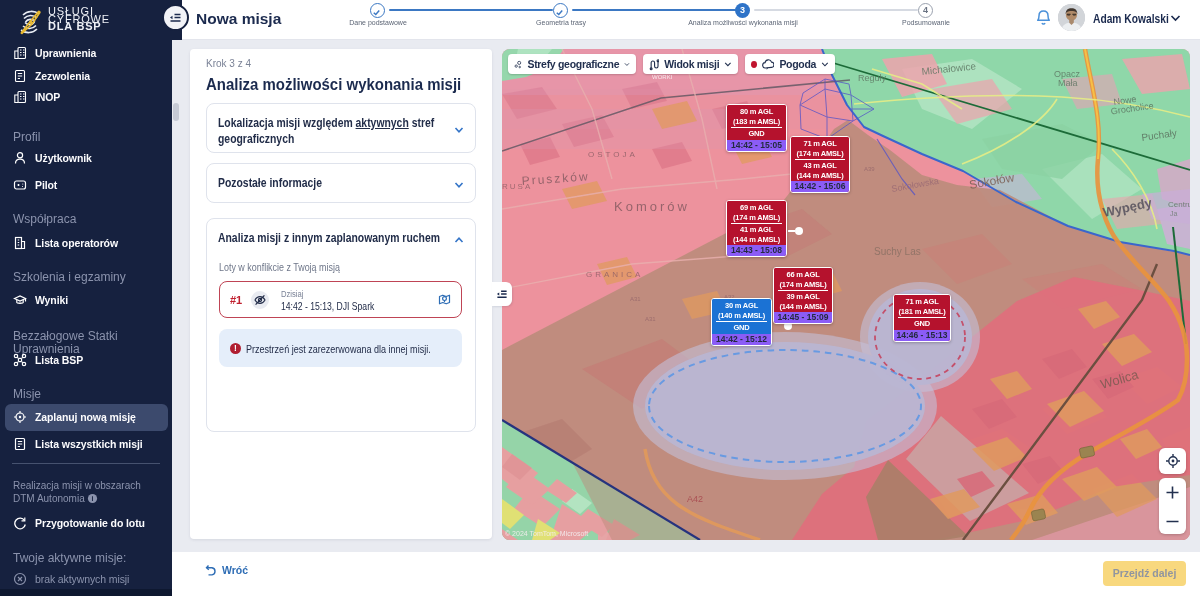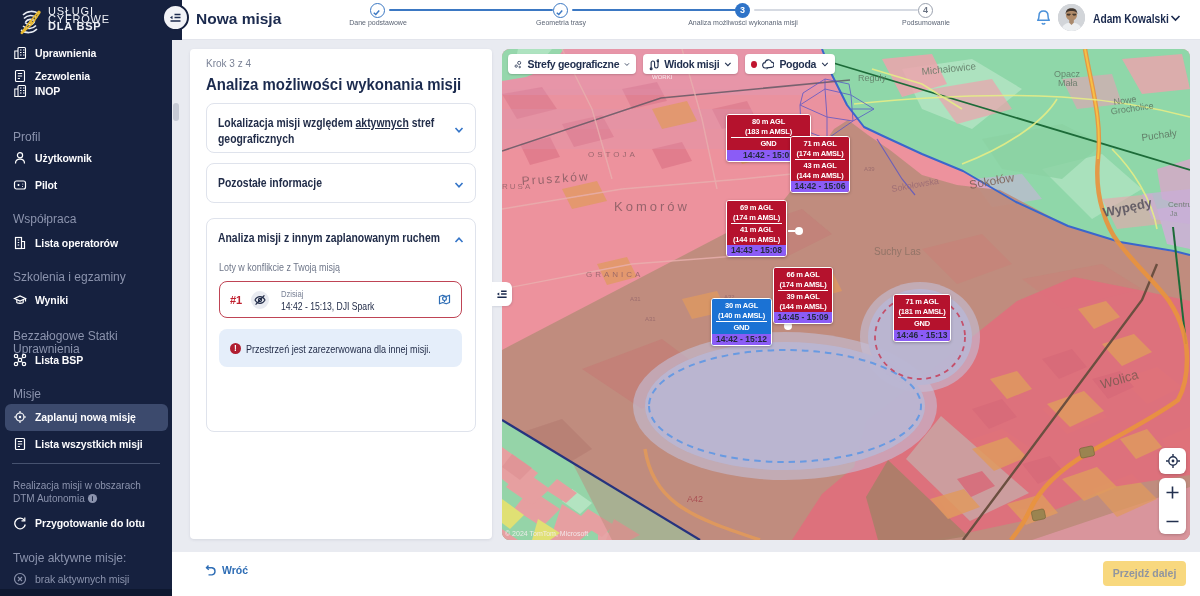--- a/index.html
+++ b/index.html
@@ -68,21 +68,21 @@
     <div class="abs" style="left:48px;top:8px;font-size:11px;letter-spacing:.8px;color:#eef0f6;line-height:7.5px">USŁUGI<br>CYFROWE<br><b>DLA BSP</b></div>
     <div class="mitem" style="top:46px"><svg width="14" height="14" viewBox="0 0 14 14" fill="none" stroke="#fff" stroke-width="1.1">
         <rect x="5" y="1.5" width="7.5" height="11" rx="1"></rect>
         <path d="M5 5 H1.8 V12.5 H5"></path>
         <path d="M7 4h1.5M10 4h1.5M7 6.5h1.5M10 6.5h1.5M7 9h1.5M10 9h1.5"></path>
       </svg>Uprawnienia</div>
     <div class="mitem" style="top:69px"><svg width="14" height="14" viewBox="0 0 14 14" fill="none" stroke="#fff" stroke-width="1.1">
         <rect x="2.5" y="1.5" width="9" height="11" rx="1"></rect>
         <path d="M4.8 4.5h4.4M4.8 7h4.4M4.8 9.5h2.2"></path>
       </svg>Zezwolenia</div>
-    <div class="mitem" style="top:84px"><svg width="14" height="14" viewBox="0 0 14 14" fill="none" stroke="#fff" stroke-width="1.1">
+    <div class="mitem" style="top:90px"><svg width="14" height="14" viewBox="0 0 14 14" fill="none" stroke="#fff" stroke-width="1.1">
         <rect x="5" y="1.5" width="7.5" height="11" rx="1"></rect>
         <path d="M5 5 H1.8 V12.5 H5"></path>
         <path d="M7 4h1.5M10 4h1.5M7 6.5h1.5M10 6.5h1.5M7 9h1.5M10 9h1.5"></path>
       </svg>INOP</div>
     <div class="sect" style="top:130px">Profil</div>
     <div class="mitem" style="top:151px"><svg width="14" height="14" viewBox="0 0 14 14" fill="none" stroke="#fff" stroke-width="1.2">
         <circle cx="7" cy="4.2" r="2.6"></circle>
         <path d="M2.5 12.5 C2.5 9.6 4.4 8.2 7 8.2 C9.6 8.2 11.5 9.6 11.5 12.5"></path>
       </svg>Użytkownik</div>
     <div class="mitem" style="top:178px"><svg width="14" height="14" viewBox="0 0 14 14" fill="none" stroke="#fff" stroke-width="1.2">
@@ -456,21 +456,21 @@
       <svg width="14" height="12" viewBox="0 0 14 12" fill="none" stroke="#22304f" stroke-width="1.3">
         <path d="M4 10.5 a3 3 0 0 1 -.5-6 a3.8 3.8 0 0 1 7.4-.6 a2.8 2.8 0 0 1 -.4 5.9 Z"></path>
         <path d="M6.5 10 l-1 2" stroke-width="1.1"></path>
       </svg>
       Pogoda
       <svg width="9" height="7" viewBox="0 0 10 8" fill="none" stroke="#22304f" stroke-width="1.4">
         <path d="M1.5 2 L5 5.6 L8.5 2"></path>
       </svg>
     </div>
     
-    <div class="mlabel red" style="left:224px;top:65px;width:85px">
+    <div class="mlabel red" style="left:224px;top:55px;width:61px">
       <div class="hd">80 m AGL<br>(183 m AMSL)<div class="dv"></div>GND</div>
       <div class="ft">14:42 - 15:05</div>
     </div>
     <div class="mlabel red" style="left:288px;top:87px;width:60px">
       <div class="hd">71 m AGL<br>(174 m AMSL)<div class="dv"></div>43 m AGL<br>(144 m AMSL)</div>
       <div class="ft">14:42 - 15:06</div>
     </div>
     <div class="mlabel red" style="left:224px;top:151px;width:61px">
       <div class="hd">69 m AGL<br>(174 m AMSL)<div class="dv"></div>41 m AGL<br>(144 m AMSL)</div>
       <div class="ft">14:43 - 15:08</div>

